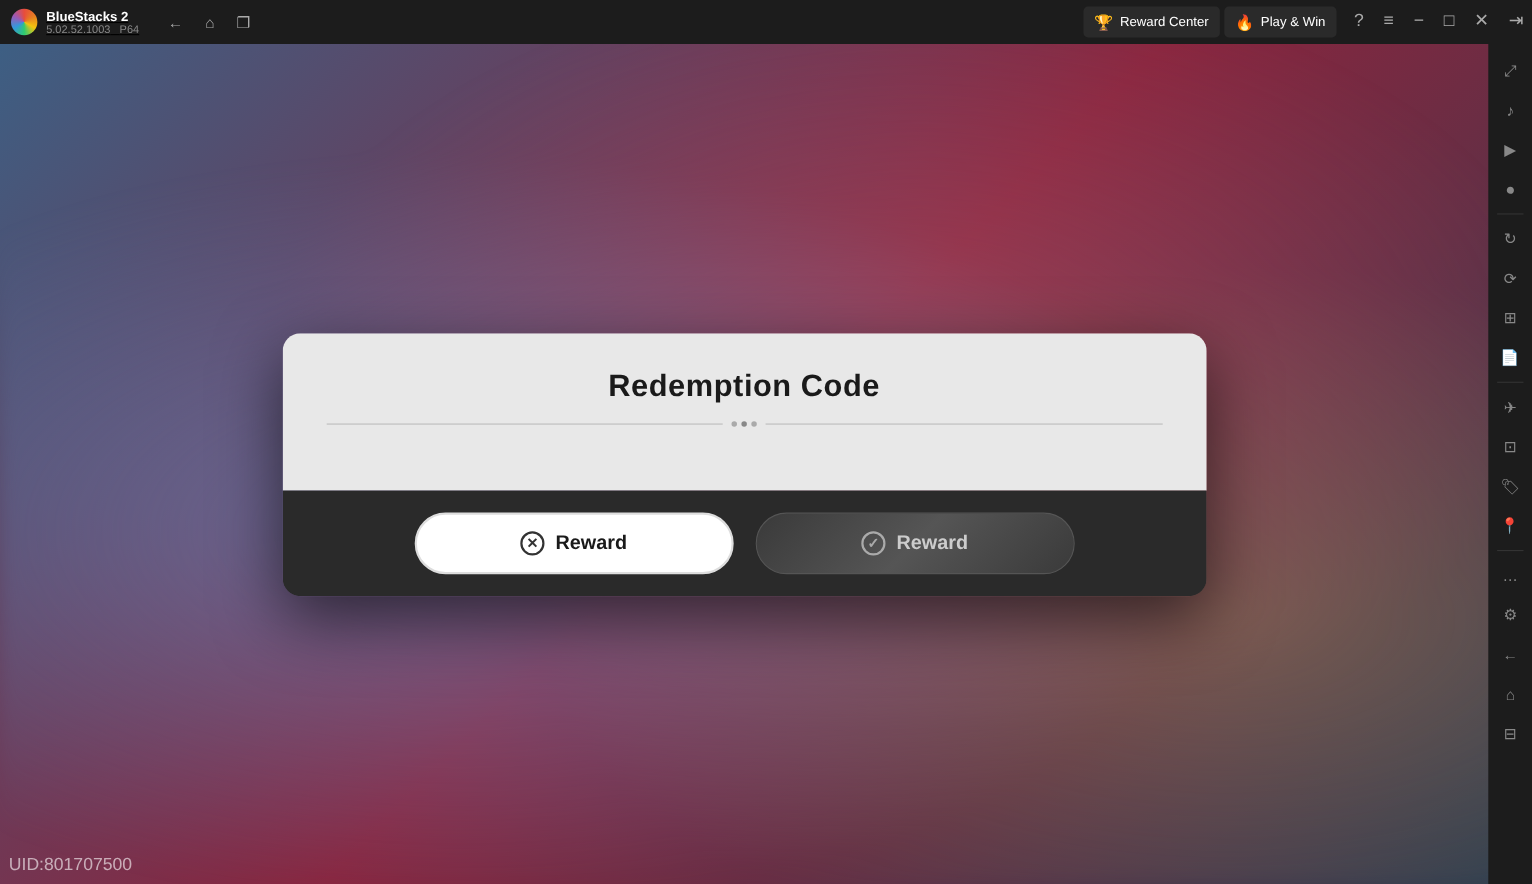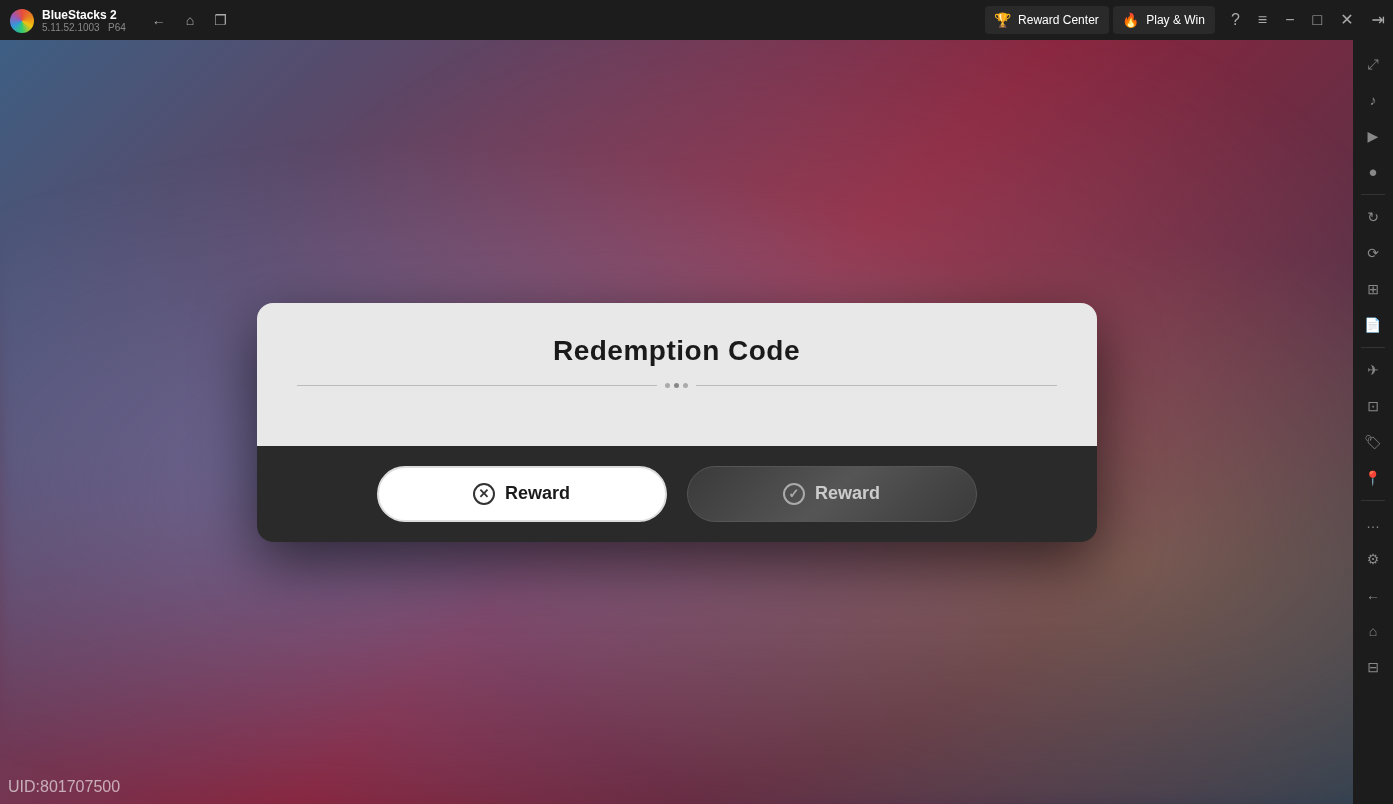--- a/index.html
+++ b/index.html
@@ -36,23 +36,24 @@
       left: 0;
       right: 0;
       height: 40px;
       background: #1c1c1c;
       display: flex;
       align-items: center;
       z-index: 100;
     }
     .topbar-logo {
       display: flex;
-      align-items: flex-end;
+      align-items: center;
       padding: 0 10px;
       gap: 8px;
+      text-decoration: underline;
     }
     .logo-circle {
       width: 24px;
       height: 24px;
       border-radius: 50%;
       background: conic-gradient(from 0deg, #e74c3c, #e67e22, #f1c40f, #2ecc71, #3498db, #9b59b6, #e74c3c);
     }
     .topbar-title {
       color: #fff;
       font-size: 12px;
@@ -299,21 +300,21 @@
 
 <div class="bg"></div>
 <div class="bg-blur-overlay"></div>
 
 <div class="topbar">
   <div class="topbar-logo">
     <div class="logo-circle"></div>
     <div>
       <div class="topbar-title">BlueStacks 2</div>
       <div class="topbar-version">
-        <span>5.11.52.1003</span>
+        <span>5.02.52.1003</span>
         &nbsp;
         <span>P64</span>
       </div>
     </div>
   </div>
   <div class="topbar-nav">
     <button class="topbar-nav-btn">←</button>
     <button class="topbar-nav-btn">⌂</button>
     <button class="topbar-nav-btn">❐</button>
   </div>

